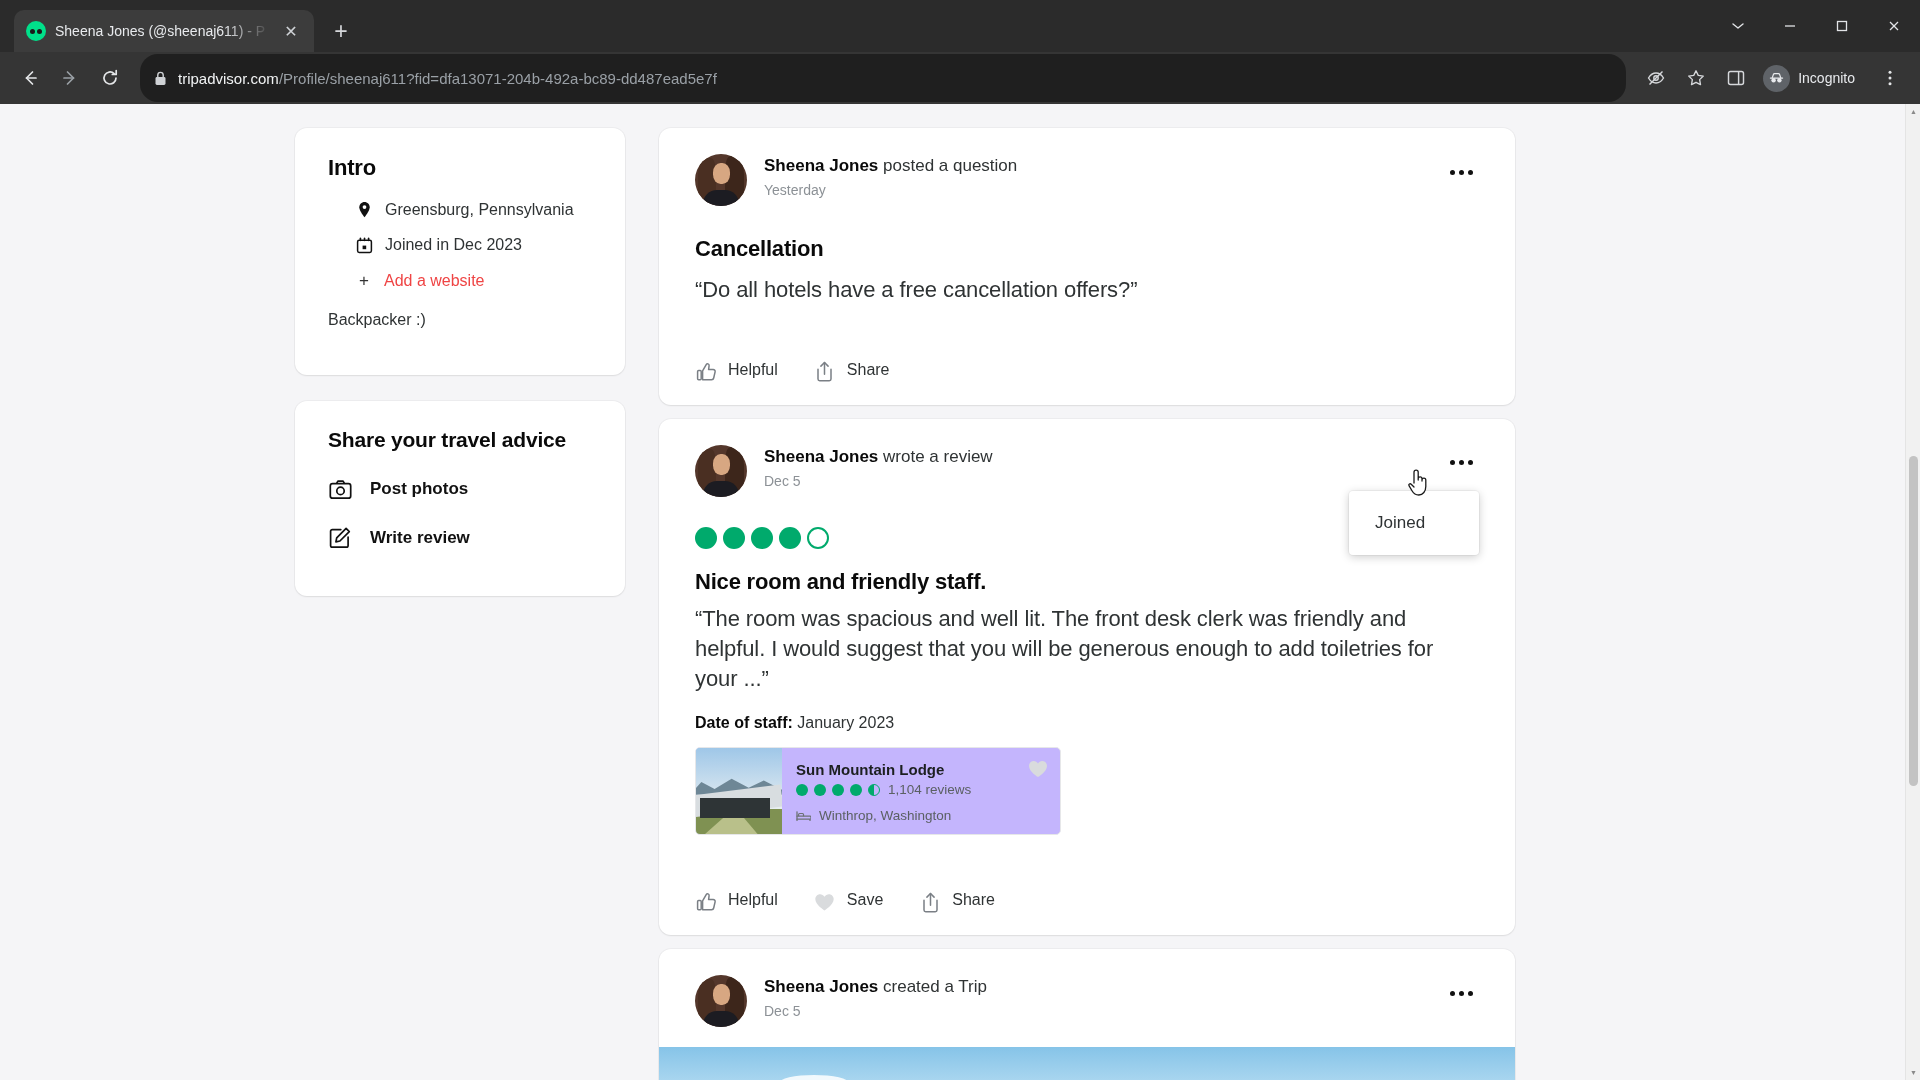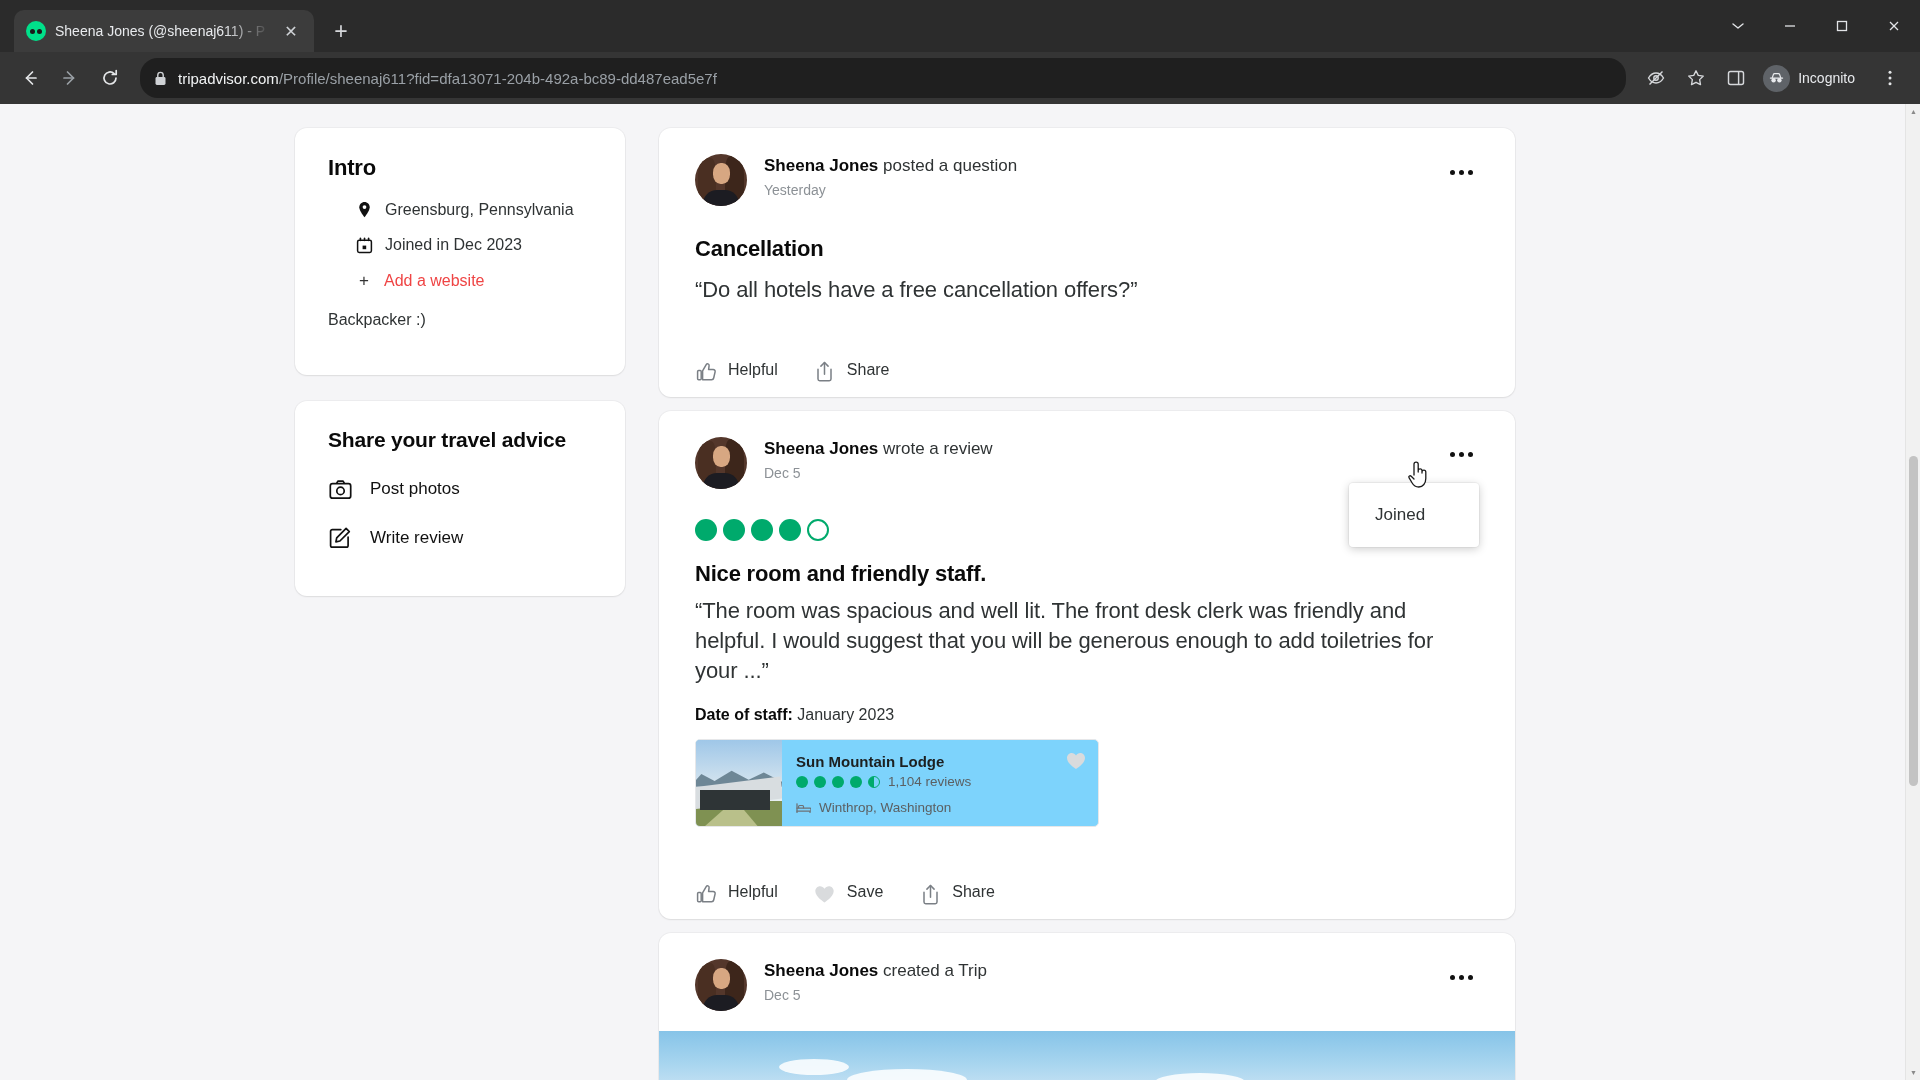--- a/index.html
+++ b/index.html
@@ -53,21 +53,21 @@
   .toolbar {
     height: 52px; background: #353535; display: flex; align-items: center;
     padding: 0 12px; gap: 4px; flex: none;
   }
   .nav-btn {
     width: 36px; height: 36px; display: flex; align-items: center; justify-content: center;
     color: #e4e6e8; border-radius: 50%; flex: none;
   }
   .nav-btn svg { display: block; }
   .omnibox {
-    flex: 1; height: 40px; background: #1f1f1f; border-radius: 18px;
+    flex: 1; height: 48px; background: #1f1f1f; border-radius: 18px;
     display: flex; align-items: center; padding: 0 14px; gap: 11px;
     margin: 0 8px; min-width: 0;
   }
   .lock-icon { flex: none; display: flex; align-items: center; color: #cfd2d5; }
   .url { font-size: 15px; white-space: nowrap; overflow: hidden; }
   .url .host { color: #f1f3f4; }
   .url .path { color: #9aa0a6; }
   .tb-right { display: flex; align-items: center; gap: 4px; flex: none; }
   .incognito-pill {
     display: flex; align-items: center; gap: 8px; height: 34px;
@@ -103,25 +103,25 @@
   .intro-text { font-size: 16px; color: #2f3334; }
   .add-website { display: flex; align-items: center; gap: 11px; }
   .plus-sign { font-size: 17px; color: #333; width: 18px; text-align: center; flex: none; }
   .add-website .intro-text { color: #ef4444; }
   .bio { margin-top: 20px; font-size: 16px; color: #2f3334; }
 
   .advice-title { font-size: 21px; font-weight: 700; color: #0a0a0a; letter-spacing: -.2px; }
   .advice-list { margin-top: 25px; display: flex; flex-direction: column; gap: 25px; }
   .advice-row { display: flex; align-items: center; gap: 18px; }
   .advice-icon { width: 24px; height: 24px; flex: none; color: #111; display: flex; align-items: center; justify-content: center; }
-  .advice-label { font-size: 17px; color: #111; font-weight: 400; }
+  .advice-label { font-size: 17px; color: #111; font-weight: 700; }
 
   
   .feed { width: 856px; flex: none; display: flex; flex-direction: column; gap: 14px; }
-  .post { background:#fff; border-radius: 12px; box-shadow: 0 1px 2px rgba(0,0,0,.07), 0 0 0 1px rgba(0,0,0,.035); padding: 26px 36px 14px 36px; position: relative; }
+  .post { background:#fff; border-radius: 12px; box-shadow: 0 1px 2px rgba(0,0,0,.07), 0 0 0 1px rgba(0,0,0,.035); padding: 26px 36px 22px 36px; position: relative; }
   .post-head { display: flex; align-items: flex-start; gap: 17px; }
   .avatar {
     width: 52px; height: 52px; border-radius: 50%; flex: none; overflow: hidden;
     background: #54372b; position: relative;
   }
   .avatar .hair-l { position:absolute; left:3px; top:4px; width:18px; height:48px; background:#4a2f22; border-radius: 40% 30% 20% 20%; }
   .avatar .hair-r { position:absolute; right:3px; top:2px; width:19px; height:46px; background:#3d261b; border-radius: 30% 40% 20% 20%; }
   .avatar .face { position:absolute; left:18px; top:9px; width:17px; height:21px; background:#d7a782; border-radius: 45%; }
   .avatar .body { position:absolute; left:8px; bottom:0; width:36px; height:16px; background:#1c1c22; border-radius: 14px 14px 0 0; }
   .head-text { flex: 1; min-width: 0; padding-top: 2px; }
@@ -147,22 +147,22 @@
   .bub { width: 22px; height: 22px; border-radius: 50%; background: #00aa6c; }
   .bub.empty { background: transparent; border: 2.4px solid #00aa6c; }
   .bub.half { background: linear-gradient(to right, #00aa6c 50%, transparent 50%); border: 2.4px solid #00aa6c; }
 
   .r-title { font-size: 22px; font-weight: 700; color: #0a0a0a; margin-top: 20px; letter-spacing: -.2px; }
   .r-body { font-size: 22px; color: #2f3334; margin-top: 9px; line-height: 1.36; letter-spacing: -.1px; }
   .stay { font-size: 16px; color: #2f3334; margin-top: 21px; }
   .stay b { font-weight: 700; color: #0a0a0a; }
 
   .hotel-card {
-    margin-top: 15px; width: 404px; border: 1px solid #e6e7e9; border-radius: 5px;
-    display: flex; overflow: hidden; background: #7dd3fc; position: relative;
+    margin-top: 15px; width: 366px; border: 1px solid #e6e7e9; border-radius: 5px;
+    display: flex; overflow: hidden; background: #c4b5fd; position: relative;
   }
   .hotel-img { width: 86px; flex: none; position: relative; overflow: hidden; background: linear-gradient(#a9cfe8, #cfe3ef); }
   .hotel-img .sky { position:absolute; inset:0; background: linear-gradient(#9fc7e8 0%, #cde0ee 45%, #e7eef0 55%); }
   .hotel-img .mtn { position:absolute; left:-6px; top:30%; width:110%; height:24%; background:#6e8796; clip-path: polygon(0 100%,12% 38%,26% 72%,44% 22%,62% 66%,78% 30%,100% 82%,100% 100%); }
   .hotel-img .roof { position:absolute; left:-4px; top:48%; width:90px; height:22px; background:#d8dde0; transform: rotate(-7deg); }
   .hotel-img .bld { position:absolute; left:4px; top:58%; width:70px; height:20px; background:#2e3436; }
   .hotel-img .grass { position:absolute; left:0; bottom:0; width:100%; height:30%; background:#7f9152; }
   .hotel-img .path { position:absolute; left:10%; bottom:0; width:62%; height:22%; background:#b9c08a; clip-path: polygon(0 100%, 40% 0, 70% 0, 100% 100%); }
   .hotel-info { flex: 1; padding: 13px 14px 11px 14px; min-width: 0; }
   .hotel-name { font-size: 15px; font-weight: 700; color: #1c1f20; }

